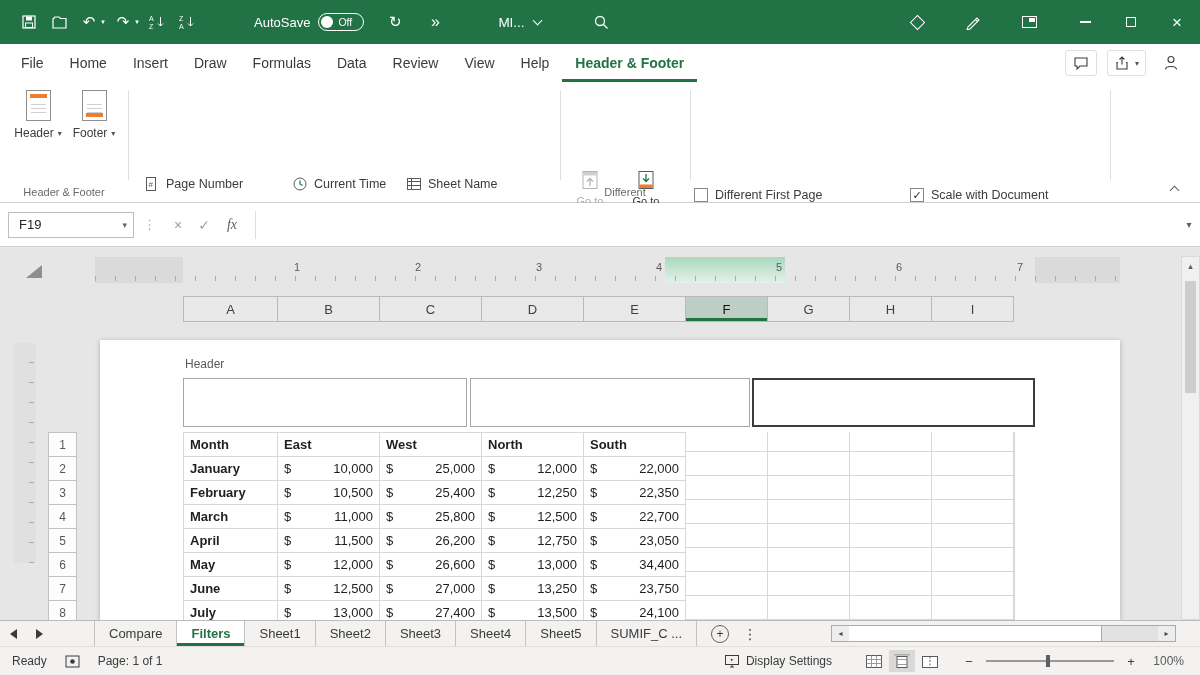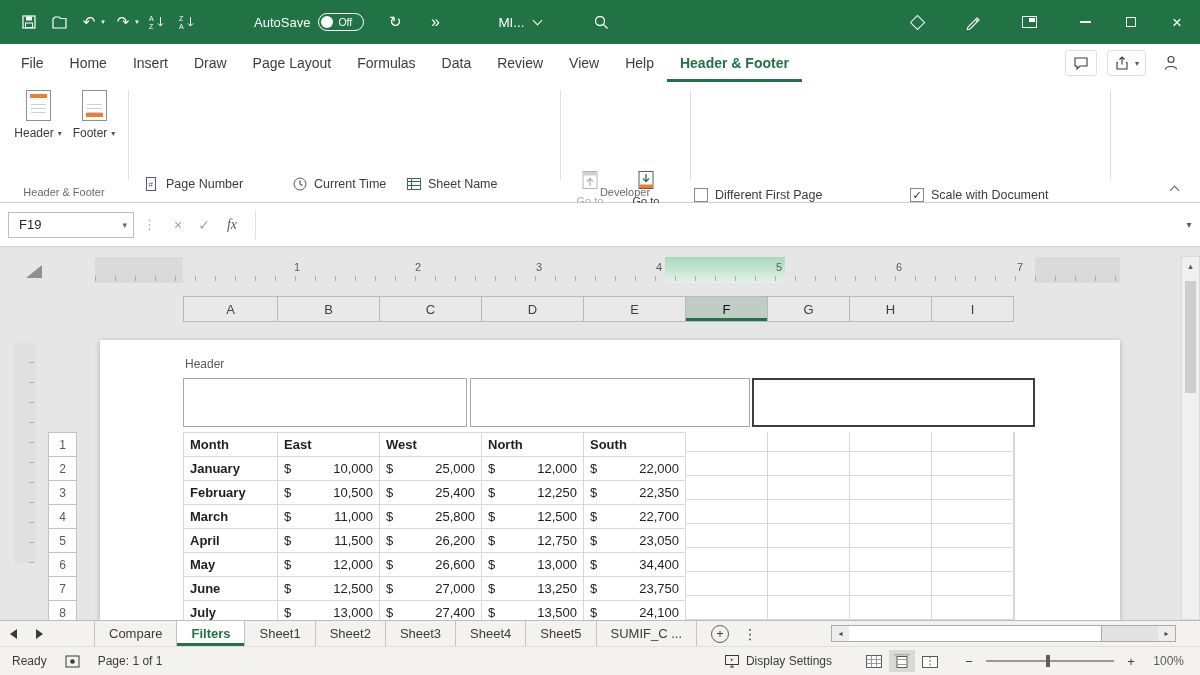--- a/index.html
+++ b/index.html
@@ -220,21 +220,20 @@
           <span class="close-x">×</span>
         </div>
     </div>
   </div>
 
   <div class="tabrow">
     <span class="rtab">File</span>
     <span class="rtab">Home</span>
     <span class="rtab">Insert</span>
     <span class="rtab">Draw</span>
-    <span class="rtab">Page Layout</span>
     <span class="rtab">Formulas</span>
     <span class="rtab">Data</span>
     <span class="rtab">Review</span>
     <span class="rtab">View</span>
     <span class="rtab">Help</span>
     <span class="rtab active">Header &amp; Footer</span>
     <div class="tabrow-right">
       <div class="trr-btn">
         <svg width="18" height="18" viewBox="0 0 18 18">
             <path d="M3 4 h12 v8 h-7 l-3 3 v-3 H3 z" fill="none" stroke="#3b3b3b" stroke-width="1.1"></path>
@@ -383,21 +382,21 @@
     </div>
     <div class="optrow" style="left:910px;top:146px">
       <span class="cb">
           <span class="tick">✓</span>
         </span>
       <span>Align with Page Margins</span>
     </div>
     <div class="vsep" style="left:1110px"></div>
 
     <div class="glabel" style="left:0;width:128px">Header &amp; Footer</div>
-    <div class="glabel" style="left:560px;width:130px">Developer</div>
+    <div class="glabel" style="left:560px;width:130px">Different</div>
 
     <div class="collapse-btn">
         <span class="chev-up"></span>
       </div>
   </div>
 
   <div class="formulabar">
     <div class="namebox">
       <span>F19</span>
       <span class="ndd">▾</span>

